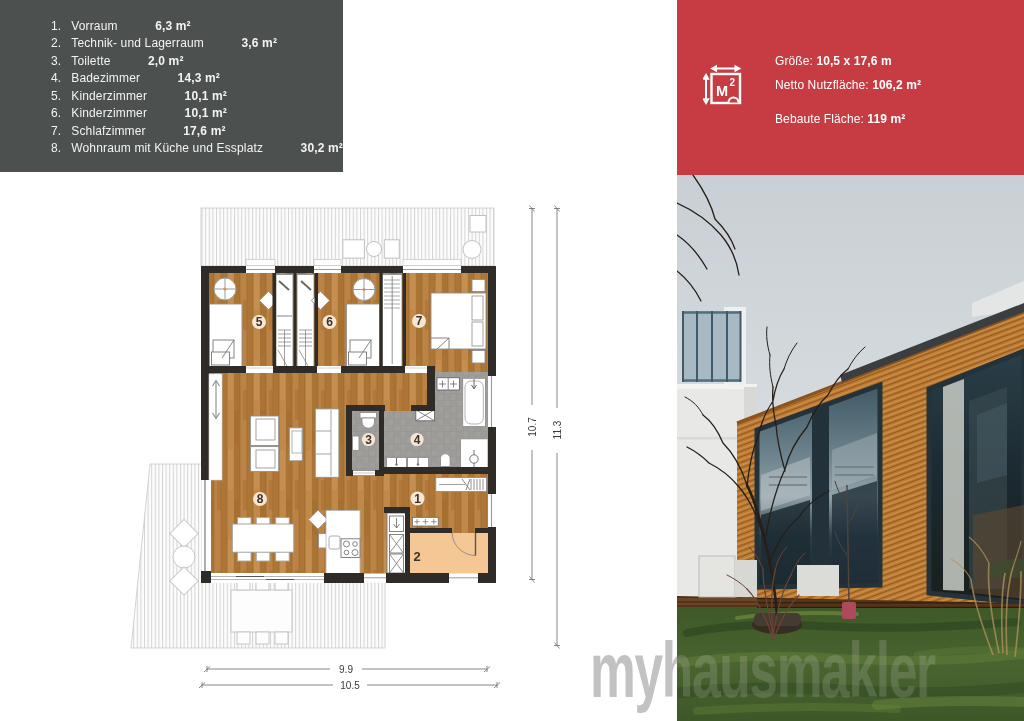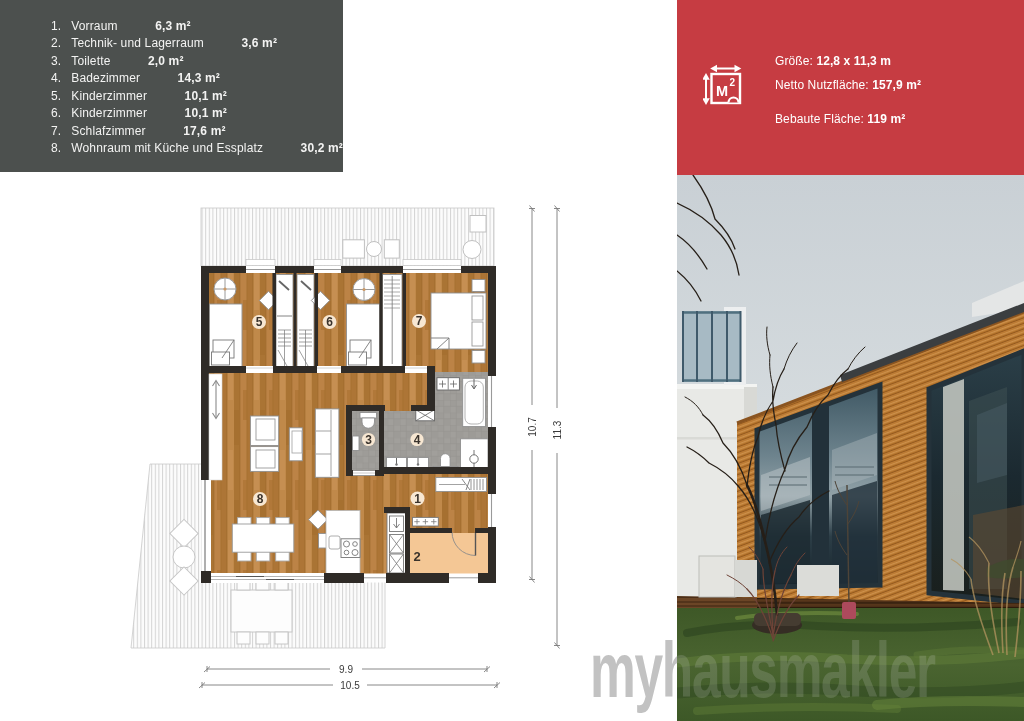--- a/index.html
+++ b/index.html
@@ -78,22 +78,22 @@
       <polygon points="7.2,8.5 14,4.7 14,12.3"></polygon>
       <polygon points="38.3,8.5 31.5,4.7 31.5,12.3"></polygon>
       <polygon points="3,13 6.8,19.8 -0.8,19.8"></polygon>
       <polygon points="3,45 6.8,38.2 -0.8,38.2"></polygon>
     </g>
     <path d="M25.5 42.5 a5 5 0 0 1 10 0" fill="#c63c42" stroke="#fff" stroke-width="2.2"></path>
     <text x="13" y="35.5" fill="#fff" font-size="14.5" font-weight="bold" font-family="Liberation Sans, sans-serif">M</text>
     <text x="26.5" y="26" fill="#fff" font-size="10" font-weight="bold" font-family="Liberation Sans, sans-serif">2</text>
   </svg>
   <div class="rb-txt">
-    <div class="rb-line" style="top:53.5px">Größe: <b>12,8 x 11,3 m</b></div>
-    <div class="rb-line" style="top:78px">Netto Nutzfläche: <b>157,9 m²</b></div>
+    <div class="rb-line" style="top:53.5px">Größe: <b>10,5 x 17,6 m</b></div>
+    <div class="rb-line" style="top:78px">Netto Nutzfläche: <b>106,2 m²</b></div>
     <div class="rb-line" style="top:112px">Bebaute Fläche: <b>119 m²</b></div>
   </div>
 </div>
 
 <div class="abs photo" id="photo">
 <svg width="347" height="546" viewBox="0 0 347 546">
 <defs>
   <linearGradient id="sky" x1="0" y1="0" x2="0" y2="1">
     <stop offset="0" stop-color="#c9d0d5"></stop>
     <stop offset="0.55" stop-color="#d5dbde"></stop>

